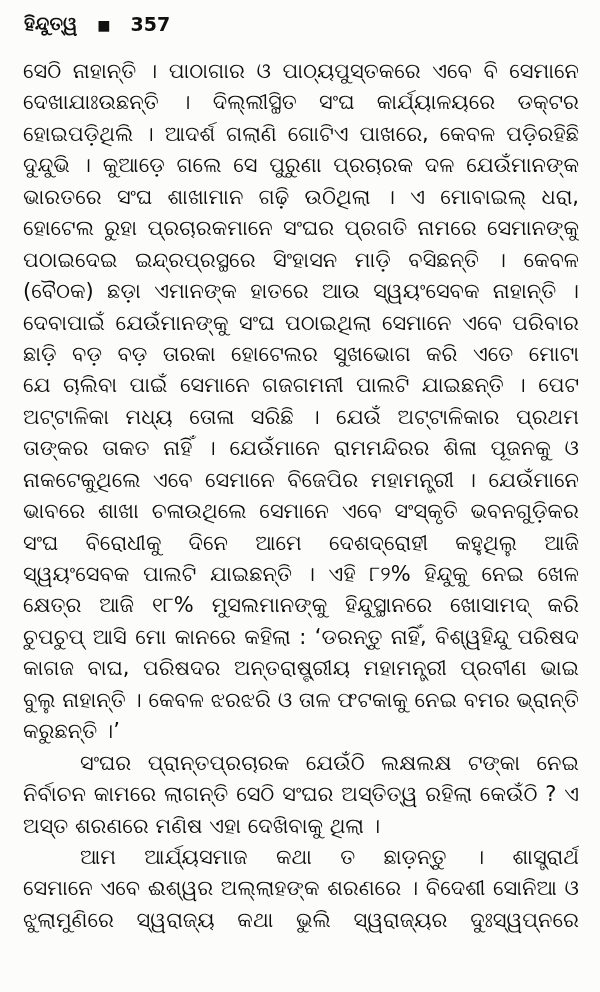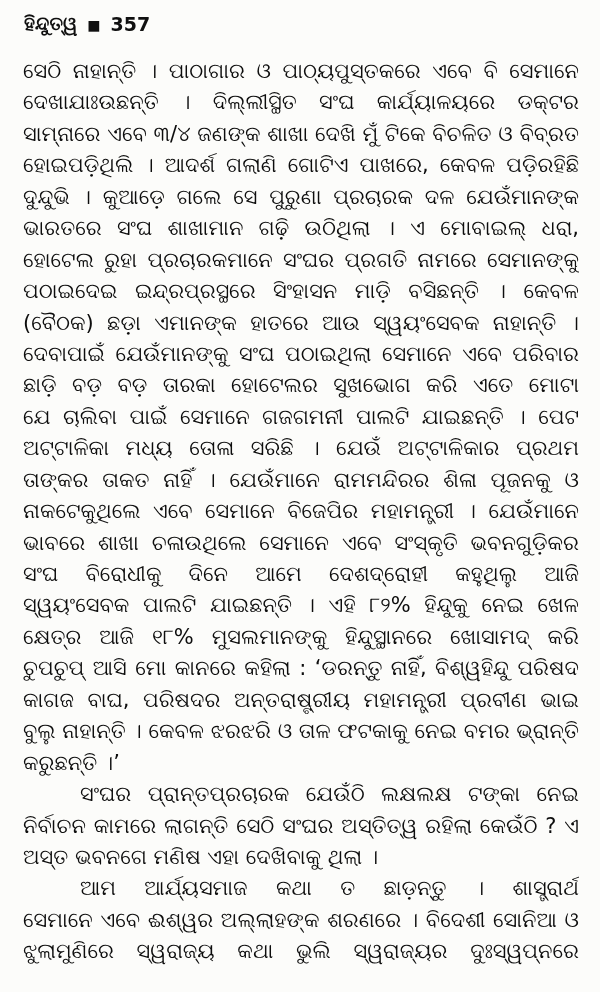--- a/index.html
+++ b/index.html
@@ -18,21 +18,21 @@
     overflow: hidden;
   }
   .running-header {
     position: absolute;
     left: 24px;
     top: 12px;
     font-size: 19px;
     font-weight: bold;
     display: flex;
     align-items: center;
-    gap: 10px;
+    gap: 20px;
     white-space: nowrap;
   }
   .header-square {
     display: inline-block;
     font-size: 14px;
     line-height: 1;
     transform: translateY(1px);
   }
   .body-text {
     position: absolute;
@@ -66,21 +66,20 @@
   <div class="running-header">
     <span>ହିନ୍ଦୁତ୍ୱ</span>
     <span class="header-square">■</span>
     <span>357</span>
   </div>
 
   <div class="body-text" id="body-text">
       <div class="para">
         <div class="line">ସେଠି ନାହାନ୍ତି । ପାଠାଗାର ଓ ପାଠ୍ୟପୁସ୍ତକରେ ଏବେ ବି ସେମାନେ ସ୍ପଷ୍ଟ</div>
         <div class="line">ଦେଖାଯାଃଉଛନ୍ତି । ଦିଲ୍ଲୀସ୍ଥିତ ସଂଘ କାର୍ଯ୍ୟାଳୟରେ ଡକ୍ଟର ହେଗେଡ୍‌ୱାରଙ୍କ ବିରାଟ ମୂର୍ତ୍ତି</div>
-        <div class="line">ସାମ୍ନାରେ ଏବେ ୩/୪ ଜଣଙ୍କ ଶାଖା ଦେଖି ମୁଁ ଟିକେ ବିଚଳିତ ଓ ବିବ୍ରତ</div>
         <div class="line">ହୋଇପଡ଼ିଥିଲି । ଆଦର୍ଶ ଗଲାଣି ଗୋଟିଏ ପାଖରେ, କେବଳ ପଡ଼ିରହିଛି ପାମ୍ପରା</div>
         <div class="line">ଦୁନ୍ଦୁଭି । କୁଆଡ଼େ ଗଲେ ସେ ପୁରୁଣା ପ୍ରଚାରକ ଦଳ ଯେଉଁମାନଙ୍କ ନିଷ୍ଠାରେ ସମଗ୍ର</div>
         <div class="line">ଭାରତରେ ସଂଘ ଶାଖାମାନ ଗଢ଼ି ଉଠିଥିଲା । ଏ ମୋବାଇଲ୍ ଧରା, କାରଚଢ଼ା ଓ</div>
         <div class="line">ହୋଟେଲ ରୁହା ପ୍ରଚାରକମାନେ ସଂଘର ପ୍ରଗତି ନାମରେ ସେମାନଙ୍କୁ ବାନପ୍ରସ୍ଥରେ</div>
         <div class="line">ପଠାଇଦେଇ ଇନ୍ଦ୍ରପ୍ରସ୍ଥରେ ସିଂହାସନ ମାଡ଼ି ବସିଛନ୍ତି । କେବଳ ବସିକରି ଠକିବା</div>
         <div class="line">(ବୈଠକ) ଛଡ଼ା ଏମାନଙ୍କ ହାତରେ ଆଉ ସ୍ୱୟଂସେବକ ନାହାନ୍ତି । ବିଜେପିଙ୍କୁ ଦିଗ୍‌ଦର୍ଶନ</div>
         <div class="line">ଦେବାପାଇଁ ଯେଉଁମାନଙ୍କୁ ସଂଘ ପଠାଇଥିଲା ସେମାନେ ଏବେ ପରିବାର ଭୋଜନ</div>
         <div class="line">ଛାଡ଼ି ବଡ଼ ବଡ଼ ତାରକା ହୋଟେଲର ସୁଖଭୋଗ କରି ଏତେ ମୋଟା ହୋଇଗଲେଣି</div>
         <div class="line">ଯେ ଚାଲିବା ପାଇଁ ସେମାନେ ଗଜଗମନୀ ପାଲଟି ଯାଇଛନ୍ତି । ପେଟ ବଢ଼ିଛି, ବିରାଟ</div>
         <div class="line">ଅଟ୍ଟାଳିକା ମଧ୍ୟ ତୋଳା ସରିଛି । ଯେଉଁ ଅଟ୍ଟାଳିକାର ପ୍ରଥମ ଫ୍ଲୋର୍‌କୁ ଚଢ଼ିବା ପାଇଁ</div>
@@ -91,21 +90,21 @@
         <div class="line">ସ୍ୱୟଂସେବକ ପାଲଟି ଯାଇଛନ୍ତି । ଏହି ୮୨% ହିନ୍ଦୁକୁ ନେଇ ଖେଳ ଖେଳୁଥିବା ବିବିଧ</div>
         <div class="line">କ୍ଷେତ୍ର ଆଜି ୧୮% ମୁସଲମାନଙ୍କୁ ହିନ୍ଦୁସ୍ଥାନରେ ଖୋସାମଦ୍ କରି ରହୁଛନ୍ତି । ଜଣେ</div>
         <div class="line">ଚୁପଚୁପ୍ ଆସି ମୋ କାନରେ କହିଲା : ‘ଡରନ୍ତୁ ନାହିଁ, ବିଶ୍ୱହିନ୍ଦୁ ପରିଷଦ ଗୋଟିଏ</div>
         <div class="line">କାଗଜ ବାଘ, ପରିଷଦର ଅନ୍ତରାଷ୍ଟ୍ରୀୟ ମହାମନ୍ତ୍ରୀ ପ୍ରବୀଣ ଭାଇ ତୋଗାଡ଼ିଆ ବମ୍ ଧରି</div>
         <div class="line">ବୁଲୁ ନାହାନ୍ତି । କେବଳ ଝରଝରି ଓ ତାଳ ଫଟକାକୁ ନେଇ ବମର ଭ୍ରାନ୍ତି ନିର୍ମାଣ</div>
         <div class="line no-just">କରୁଛନ୍ତି ।’</div>
       </div>
       <div class="para">
         <div class="line indent">ସଂଘର ପ୍ରାନ୍ତପ୍ରଚାରକ ଯେଉଁଠି ଲକ୍ଷଲକ୍ଷ ଟଙ୍କା ନେଇ ବିଜେପି ଝଣ୍ଡା ଉଡ଼େଇ</div>
         <div class="line">ନିର୍ବାଚନ କାମରେ ଲାଗନ୍ତି ସେଠି ସଂଘର ଅସ୍ତିତ୍ୱ ରହିଲା କେଉଁଠି ? ଏ ଦୁର୍ଦ୍ଦିନ ଜୀବନର</div>
-        <div class="line no-just">ଅସ୍ତ ଭବନଗେ ମଣିଷ ଏହା ଦେଖିବାକୁ ଥିଲା ।</div>
+        <div class="line no-just">ଅସ୍ତ ଶରଣରେ ମଣିଷ ଏହା ଦେଖିବାକୁ ଥିଲା ।</div>
       </div>
       <div class="para">
         <div class="line indent">ଆମ ଆର୍ଯ୍ୟସମାଜ କଥା ତ ଛାଡ଼ନ୍ତୁ । ଶାସ୍ତ୍ରାର୍ଥ ଯେଉଁମାନଙ୍କର ଅସ୍ତ୍ର ଥିଲା</div>
         <div class="line">ସେମାନେ ଏବେ ଈଶ୍ୱର ଅଲ୍ଲାହଙ୍କ ଶରଣରେ । ବିଦେଶୀ ସୋନିଆ ଓ ରାଜୀବଙ୍କ</div>
         <div class="line">ଝୁଲାମୁଣିରେ ସ୍ୱରାଜ୍ୟ କଥା ଭୁଲି ସ୍ୱରାଜ୍ୟର ଦୁଃସ୍ୱପ୍ନରେ ଭାସୁଛନ୍ତି । ଗୁରୁକୁଳ କାଙ୍ଗଡ଼ିରେ</div>
       </div>
     </div>
 </div>
 
 </body></html>

